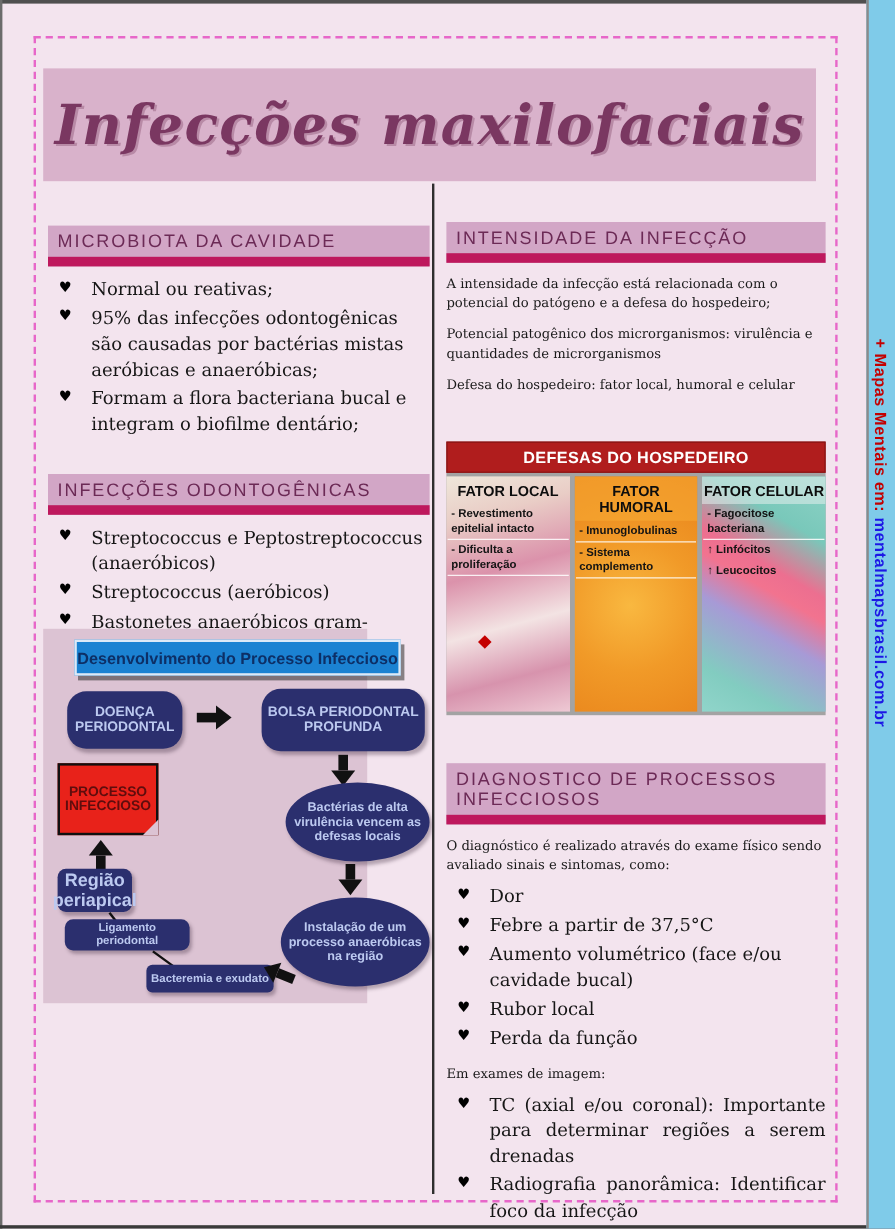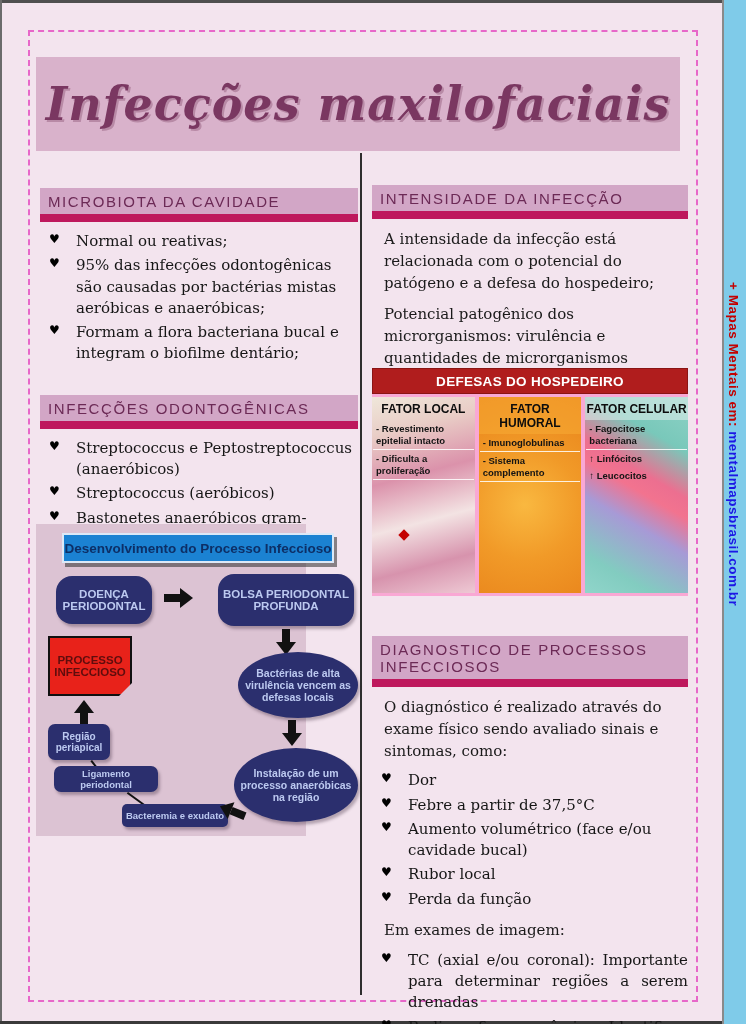--- a/index.html
+++ b/index.html
@@ -23,21 +23,21 @@
           display:flex;align-items:center;justify-content:center;}
   .title{font-family:"DejaVu Serif",serif;font-style:italic;font-weight:bold;font-size:46px;
          color:#7a3761;letter-spacing:1px;text-shadow:2px 2px 0 #b громад;
          text-shadow:2px 2px 0 #b88aa6;}
 
   .divider{position:absolute;left:360px;top:153px;width:2px;height:842px;background:#2e2e2e;}
 
   
   .hdr{background:#d2a6c6;color:#6c2a56;font-family:"Liberation Sans",sans-serif;
        font-weight:500;font-size:15px;letter-spacing:1.6px;padding:5px 8px 4px;border-bottom:8px solid #be185d;}
-  .serifp{font-size:15px;color:#1a1a1a;line-height:1.45;margin:10px 0 0 12px;}
+  .serifp{font-size:11px;color:#1a1a1a;line-height:1.45;margin:10px 0 0 0;}
   ul.hearts{list-style:none;margin:9px 0 0 0;padding:0;font-size:15px;color:#161616;}
   ul.hearts li{position:relative;padding-left:36px;line-height:1.42;margin-bottom:3px;}
   ul.hearts li::before{content:"\2665";position:absolute;left:9px;top:0;font-size:12px;color:#000;}
   ul.justify li{text-align:justify;}
 
   .col-left{position:absolute;left:40px;top:188px;width:318px;}
   .col-right{position:absolute;left:372px;top:185px;width:316px;}
   .mt{margin-top:30px;}
 
   
@@ -70,21 +70,21 @@
   .ar-up::before{content:"";position:absolute;left:6px;top:13px;width:8px;height:13px;background:#111;}
   .ar-up::after{content:"";position:absolute;left:0;top:0;width:0;height:0;
         border-left:10px solid transparent;border-right:10px solid transparent;border-bottom:13px solid #111;}
   .ar-left{width:28px;height:18px;transform:rotate(22deg);}
   .ar-left::before{content:"";position:absolute;right:0;top:5px;width:15px;height:8px;background:#111;}
   .ar-left::after{content:"";position:absolute;left:1px;top:0;width:0;height:0;
         border-top:9px solid transparent;border-bottom:9px solid transparent;border-right:12px solid #111;}
   .cline{position:absolute;height:2px;background:#111;transform-origin:0 0;}
 
   
-  .defesas{position:absolute;left:372px;top:368px;width:316px;height:228px;background:#f9a8d4;
+  .defesas{position:absolute;left:372px;top:368px;width:316px;height:228px;background:#a3a3a3;
            font-family:"Liberation Sans",sans-serif;box-sizing:border-box;}
   .def-banner{height:26px;background:#b01d1d;border:1px solid #8a1414;color:#ffffff;font-weight:bold;font-size:13.5px;
               display:flex;align-items:center;justify-content:center;letter-spacing:.3px;box-sizing:border-box;}
   .def-cols{display:flex;gap:4px;padding-top:3px;height:196px;}
   .def-col{width:118px;height:196px;position:relative;overflow:hidden;}
   .def-col.c1{background:linear-gradient(165deg,#efe7da 0%,#e9cdc6 18%,#db92ab 40%,#f3e3e3 62%,#d793ad 82%,#eec9d4 100%);}
   .def-col.c2{background:radial-gradient(circle at 45% 55%,#f9b840 0%,#f19a28 45%,#e8821a 100%);}
   .def-col.c3{background:linear-gradient(210deg,#8ed2c6 0%,#79c8ba 22%,#ec6f90 40%,#f2738f 48%,#a79ad6 62%,#82ccc0 85%,#90d5ca 100%);}
   .def-h{font-weight:bold;font-size:12px;color:#0d0d0d;text-align:center;padding:5px 1px 4px;}
   .c2 .def-h{background:rgba(248,172,52,.55);}
@@ -138,21 +138,21 @@
     <div class="nbox" style="left:182px;top:50px;width:136px;height:52px;font-size:11.5px;">BOLSA PERIODONTAL PROFUNDA</div>
 
     <div class="ar ar-down" style="left:240px;top:105px;"></div>
 
     <div class="rbox">PROCESSO INFECCIOSO</div>
 
     <div class="nell" style="left:202px;top:128px;width:120px;height:66px;font-size:10.5px;">Bactérias de alta virulência vencem as defesas locais</div>
 
     <div class="ar ar-up" style="left:38px;top:176px;"></div>
 
-    <div class="nbox" style="left:12px;top:200px;width:62px;height:36px;font-size:10px;border-radius:7px;">Região periapical</div>
+    <div class="nbox" style="left:12px;top:200px;width:62px;height:36px;font-size:15px;border-radius:7px;">Região periapical</div>
 
     <div class="ar ar-down" style="left:246px;top:196px;"></div>
 
     <div class="nell" style="left:198px;top:224px;width:124px;height:74px;font-size:10.5px;">Instalação de um processo anaeróbicas na região</div>
 
     <div class="cline" style="left:56px;top:236px;width:24px;transform:rotate(52deg);"></div>
 
     <div class="nbox" style="left:18px;top:242px;width:104px;height:26px;font-size:9.5px;border-radius:7px;">Ligamento periodontal</div>
 
     <div class="cline" style="left:92px;top:268px;width:34px;transform:rotate(36deg);"></div>

